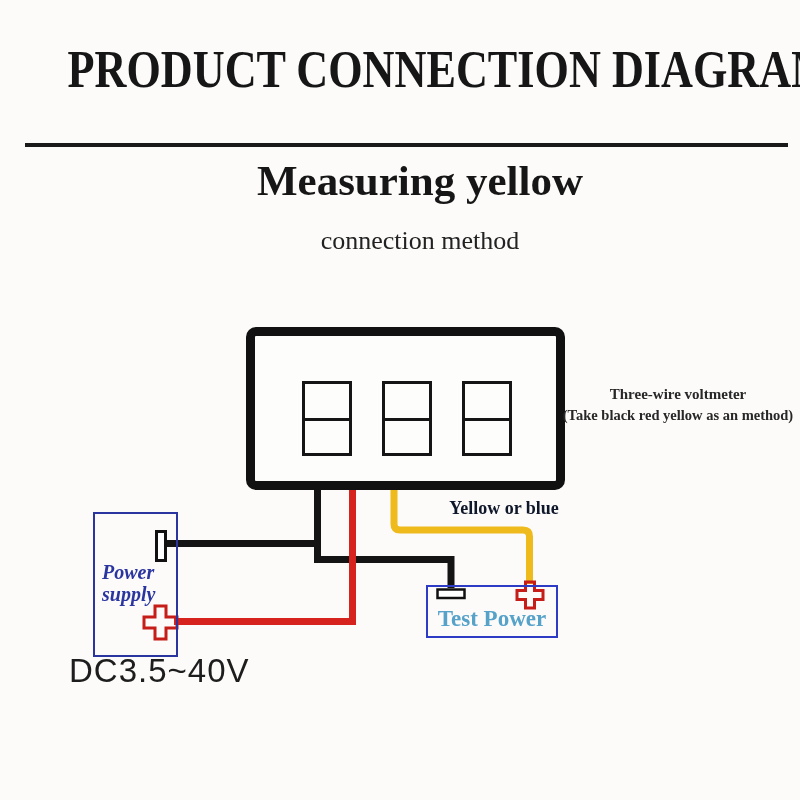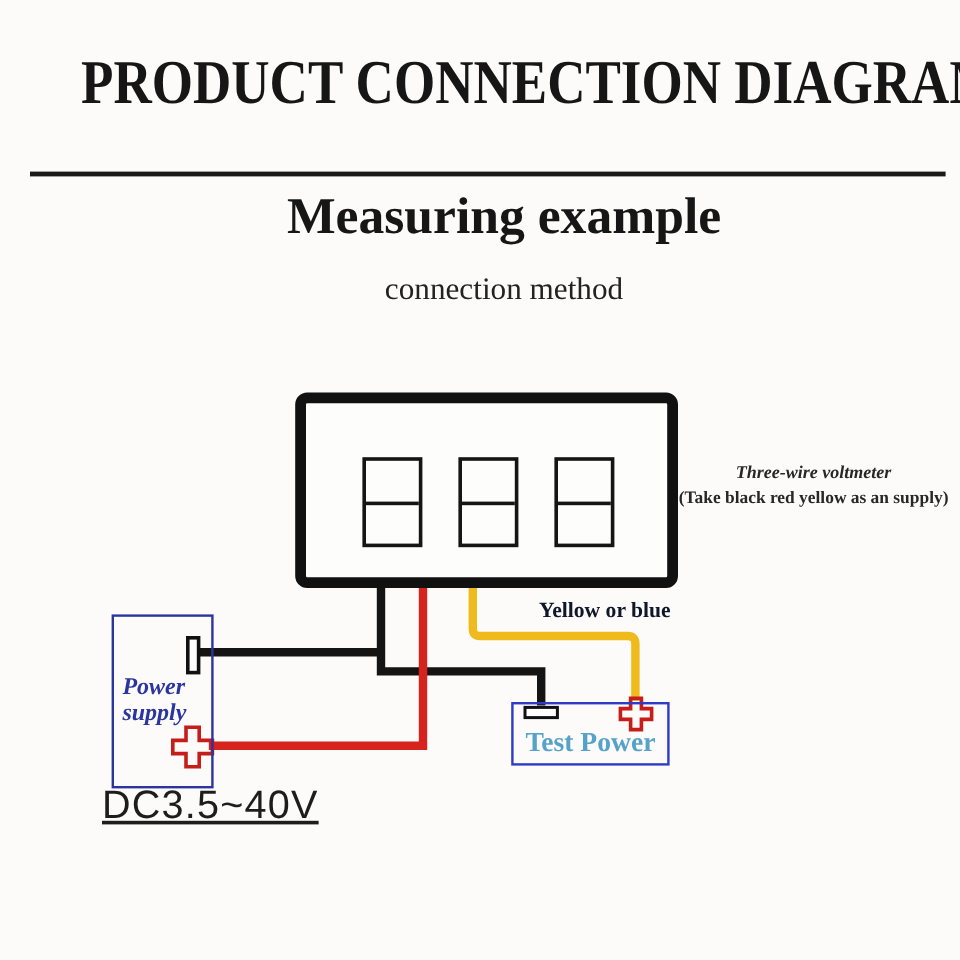--- a/index.html
+++ b/index.html
@@ -51,21 +51,21 @@
   .digit{
     position:absolute;top:45px;width:50px;height:75px;
     border:3px solid #151515;box-sizing:border-box;background:transparent;
   }
   .digit .mid{
     position:absolute;left:0;top:34px;width:100%;height:3px;background:#151515;
   }
   .d1{left:47px;} .d2{left:127px;} .d3{left:207px;}
 
   .note-wrap{left:560px;top:384px;width:236px;text-align:center;line-height:21px;}
-  .note-l1{font-weight:bold;font-size:15px;color:#272727;font-style:italic;}
+  .note-l1{font-weight:bold;font-size:15px;color:#272727;}
   .note-l2{font-weight:bold;font-size:14.5px;color:#272727;}
 
   .wire-label{
     left:438px;top:498px;width:132px;text-align:center;
     font-weight:bold;font-size:18px;color:#0f172a;white-space:nowrap;
   }
 
   
   .wiring{left:0;top:0;width:800px;height:800px;pointer-events:none;}
   .wiring path{fill:none;}
@@ -81,23 +81,23 @@
     border:2px solid var(--power-supply-blue);box-sizing:border-box;
     background:transparent;
   }
   .ps-label{
     left:102px;top:561px;width:80px;
     font-weight:bold;font-size:20px;line-height:22px;
     color:var(--power-supply-blue);
     font-style:italic;
   }
   .ps-rating{
-    left:85px;top:652px;width:220px;
+    left:69px;top:652px;width:220px;
     font-family:"Liberation Sans", sans-serif;
-    font-size:33px;letter-spacing:1px;color:#1d1d1d;white-space:nowrap;text-decoration:underline;
+    font-size:33px;letter-spacing:1px;color:#1d1d1d;white-space:nowrap;
   }
 
   
   .tp-box{
     left:426px;top:585px;width:132px;height:53px;
     border:2px solid var(--test-power-border);box-sizing:border-box;
     background:transparent;
   }
   .tp-label{
     left:426px;top:606px;width:132px;text-align:center;
@@ -112,21 +112,21 @@
 </head>
 <body>
 
 <div class="canvas">
 
   <div class="abs title-wrap">
     <span class="title-text">PRODUCT CONNECTION DIAGRAM</span>
   </div>
   <div class="abs rule"></div>
   <div class="abs subtitle-wrap">
-    <span class="subtitle-text">Measuring example</span>
+    <span class="subtitle-text">Measuring yellow</span>
   </div>
   <div class="abs method-wrap">
     <span class="method-text">connection method</span>
   </div>
 
   <svg class="abs wiring" viewBox="0 0 800 800" xmlns="http://www.w3.org/2000/svg">
 
     <path class="w-black" d="M317.5,486 V559.5 M164,543.5 H317.5 M314,559.5 H451 V588"></path>
 
     <path class="w-yellow" d="M394,486 L394,524 Q394,530 400,530 L523,530 Q529.5,530 529.5,536.5 L529.5,584"></path>
@@ -147,21 +147,21 @@
     <div class="digit d2">
       <div class="mid"></div>
     </div>
     <div class="digit d3">
       <div class="mid"></div>
     </div>
   </div>
 
   <div class="abs note-wrap">
     <div class="note-l1">Three-wire voltmeter</div>
-    <div class="note-l2">(Take black red yellow as an supply)</div>
+    <div class="note-l2">(Take black red yellow as an method)</div>
   </div>
 
   <div class="abs wire-label">Yellow or blue</div>
 
   <div class="abs ps-box"></div>
   <div class="abs ps-label">
     <div>Power</div>
     <div>supply</div>
   </div>
   <div class="abs ps-rating">DC3.5~40V</div>

